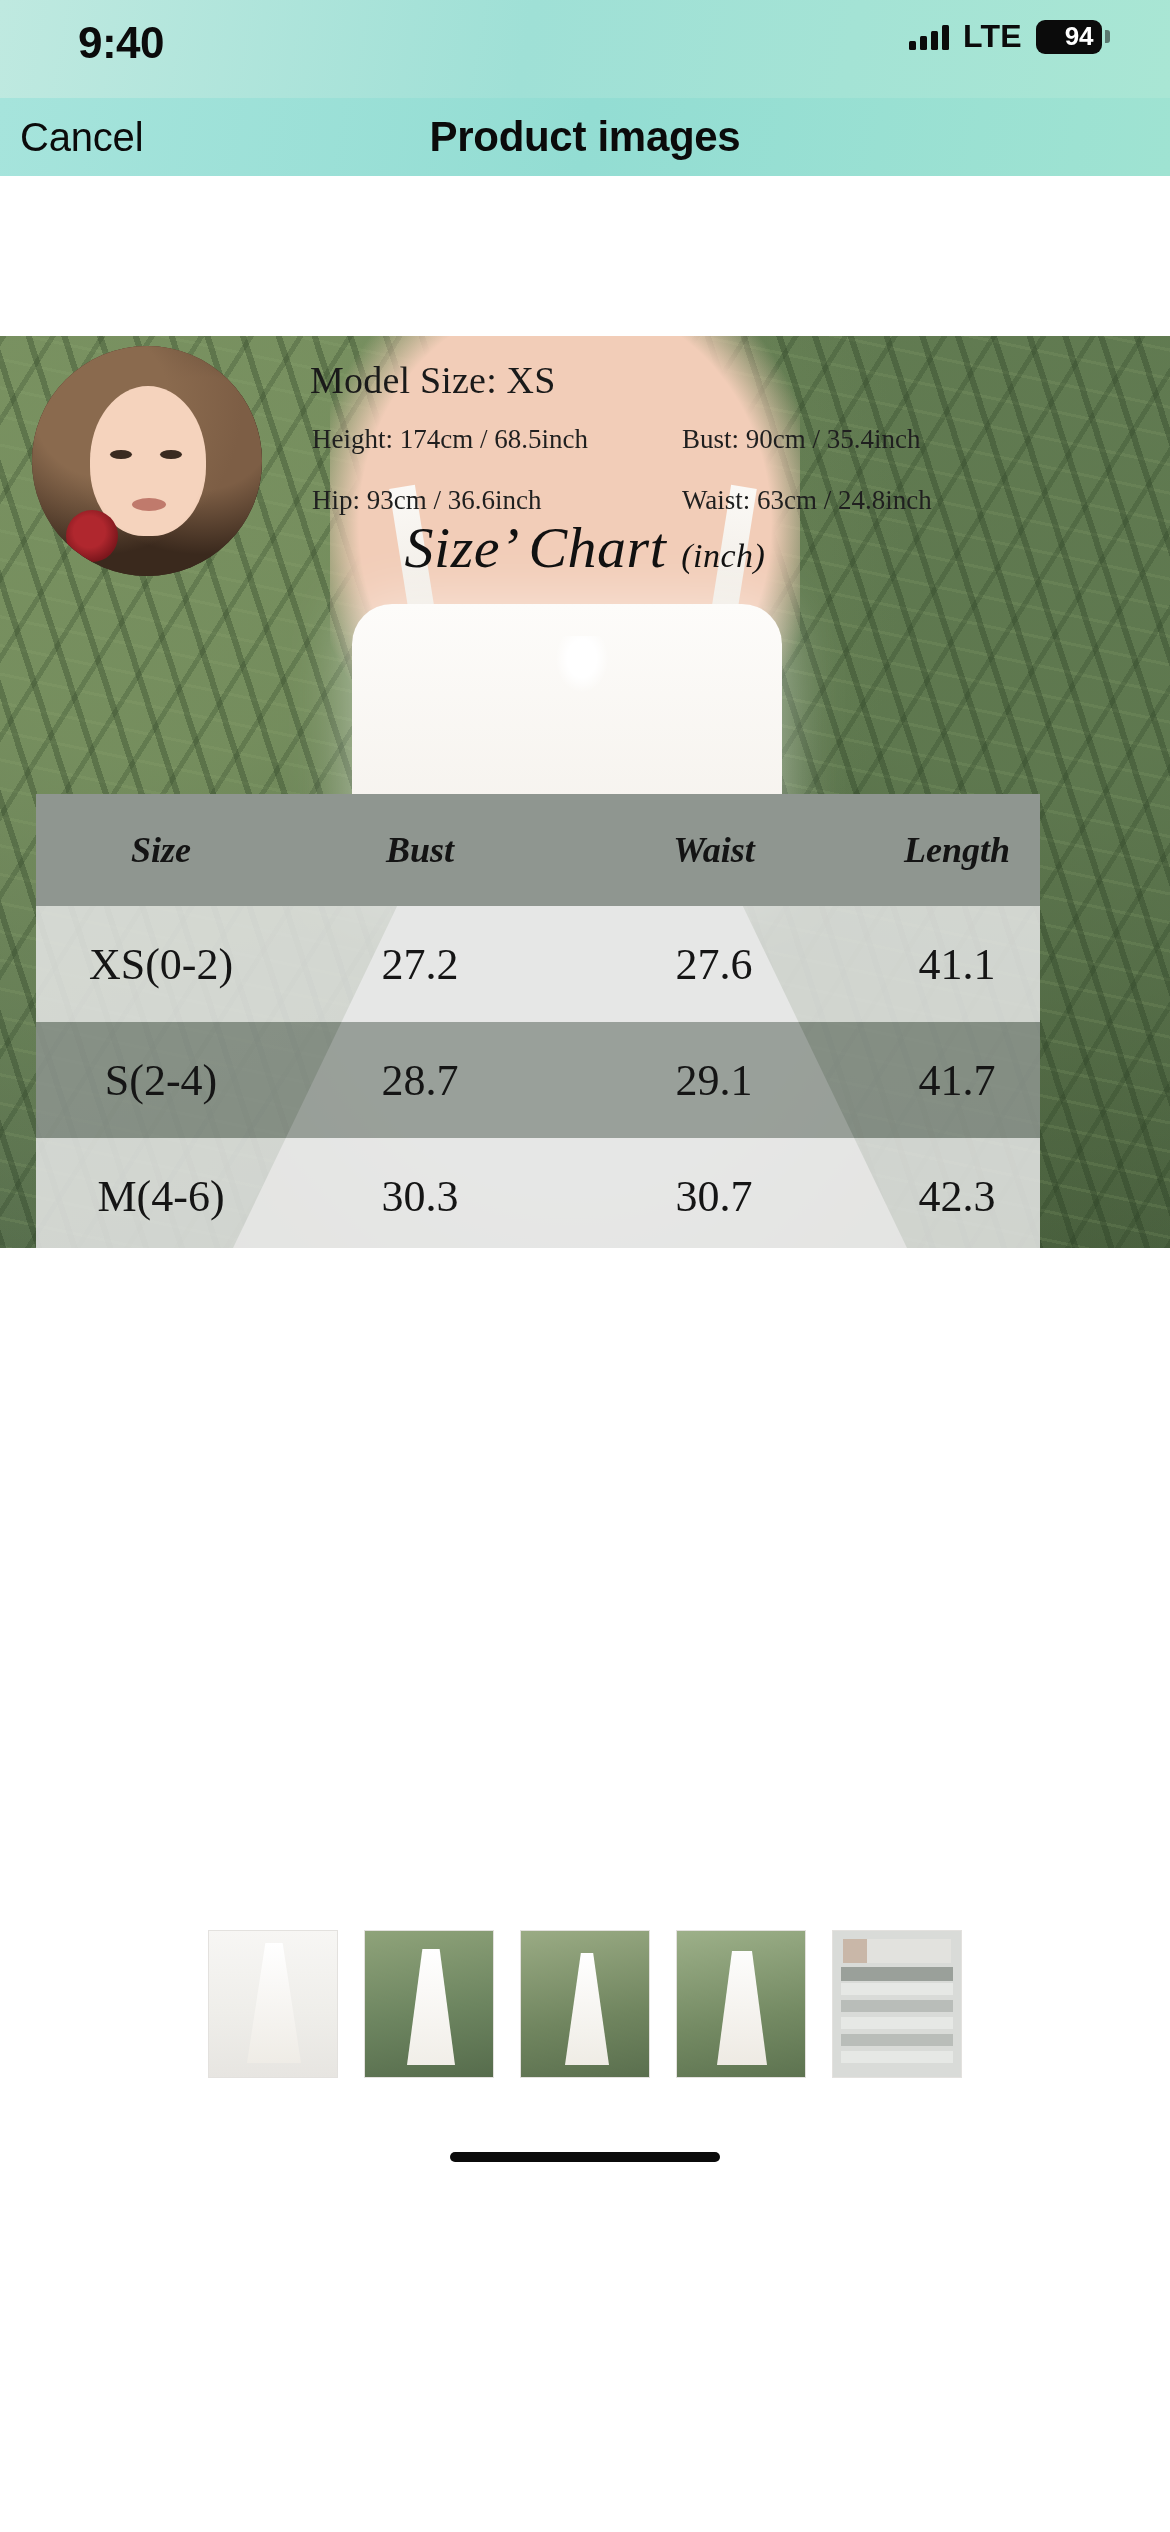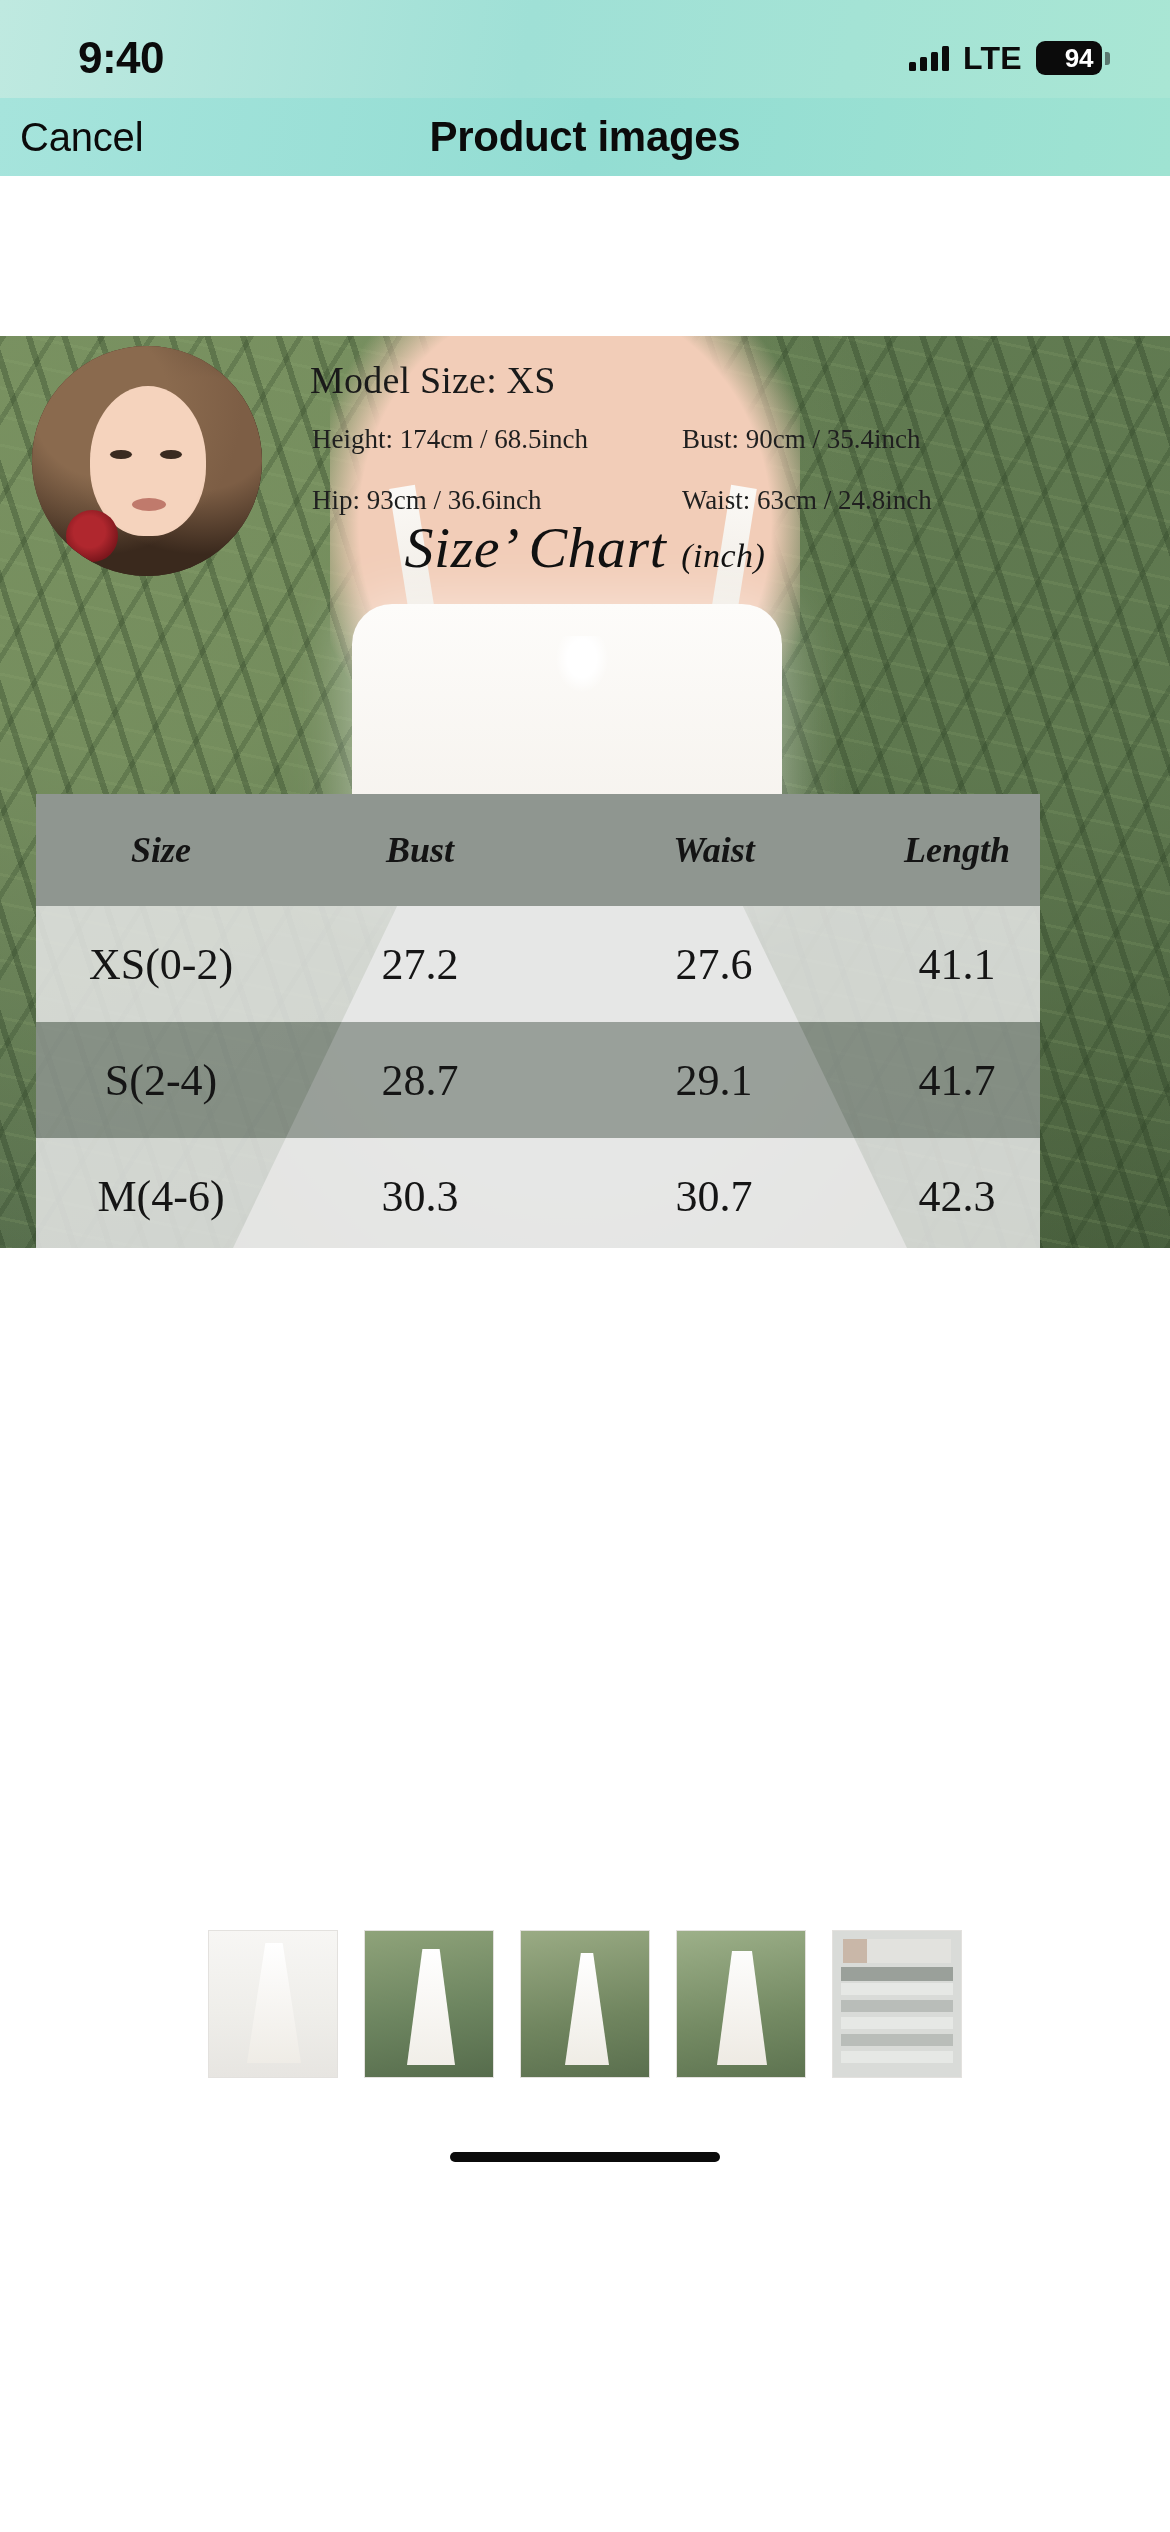--- a/index.html
+++ b/index.html
@@ -10,21 +10,21 @@
     font-family: "Liberation Sans", sans-serif;
     overflow: hidden;
   }
 
   
   .status-bar {
     position: relative;
     height: 98px;
     background: linear-gradient(100deg, #bfe9e0 0%, #9fe0d6 45%, #a9e6d4 100%);
     display: flex;
-    align-items: center;
+    align-items: flex-start;
     justify-content: space-between;
     padding: 0 60px 0 78px;
   }
   .status-time {
     font-size: 44px;
     font-weight: 600;
     color: #0b0b0b;
     letter-spacing: -0.5px;
     padding-top: 18px;
   }

